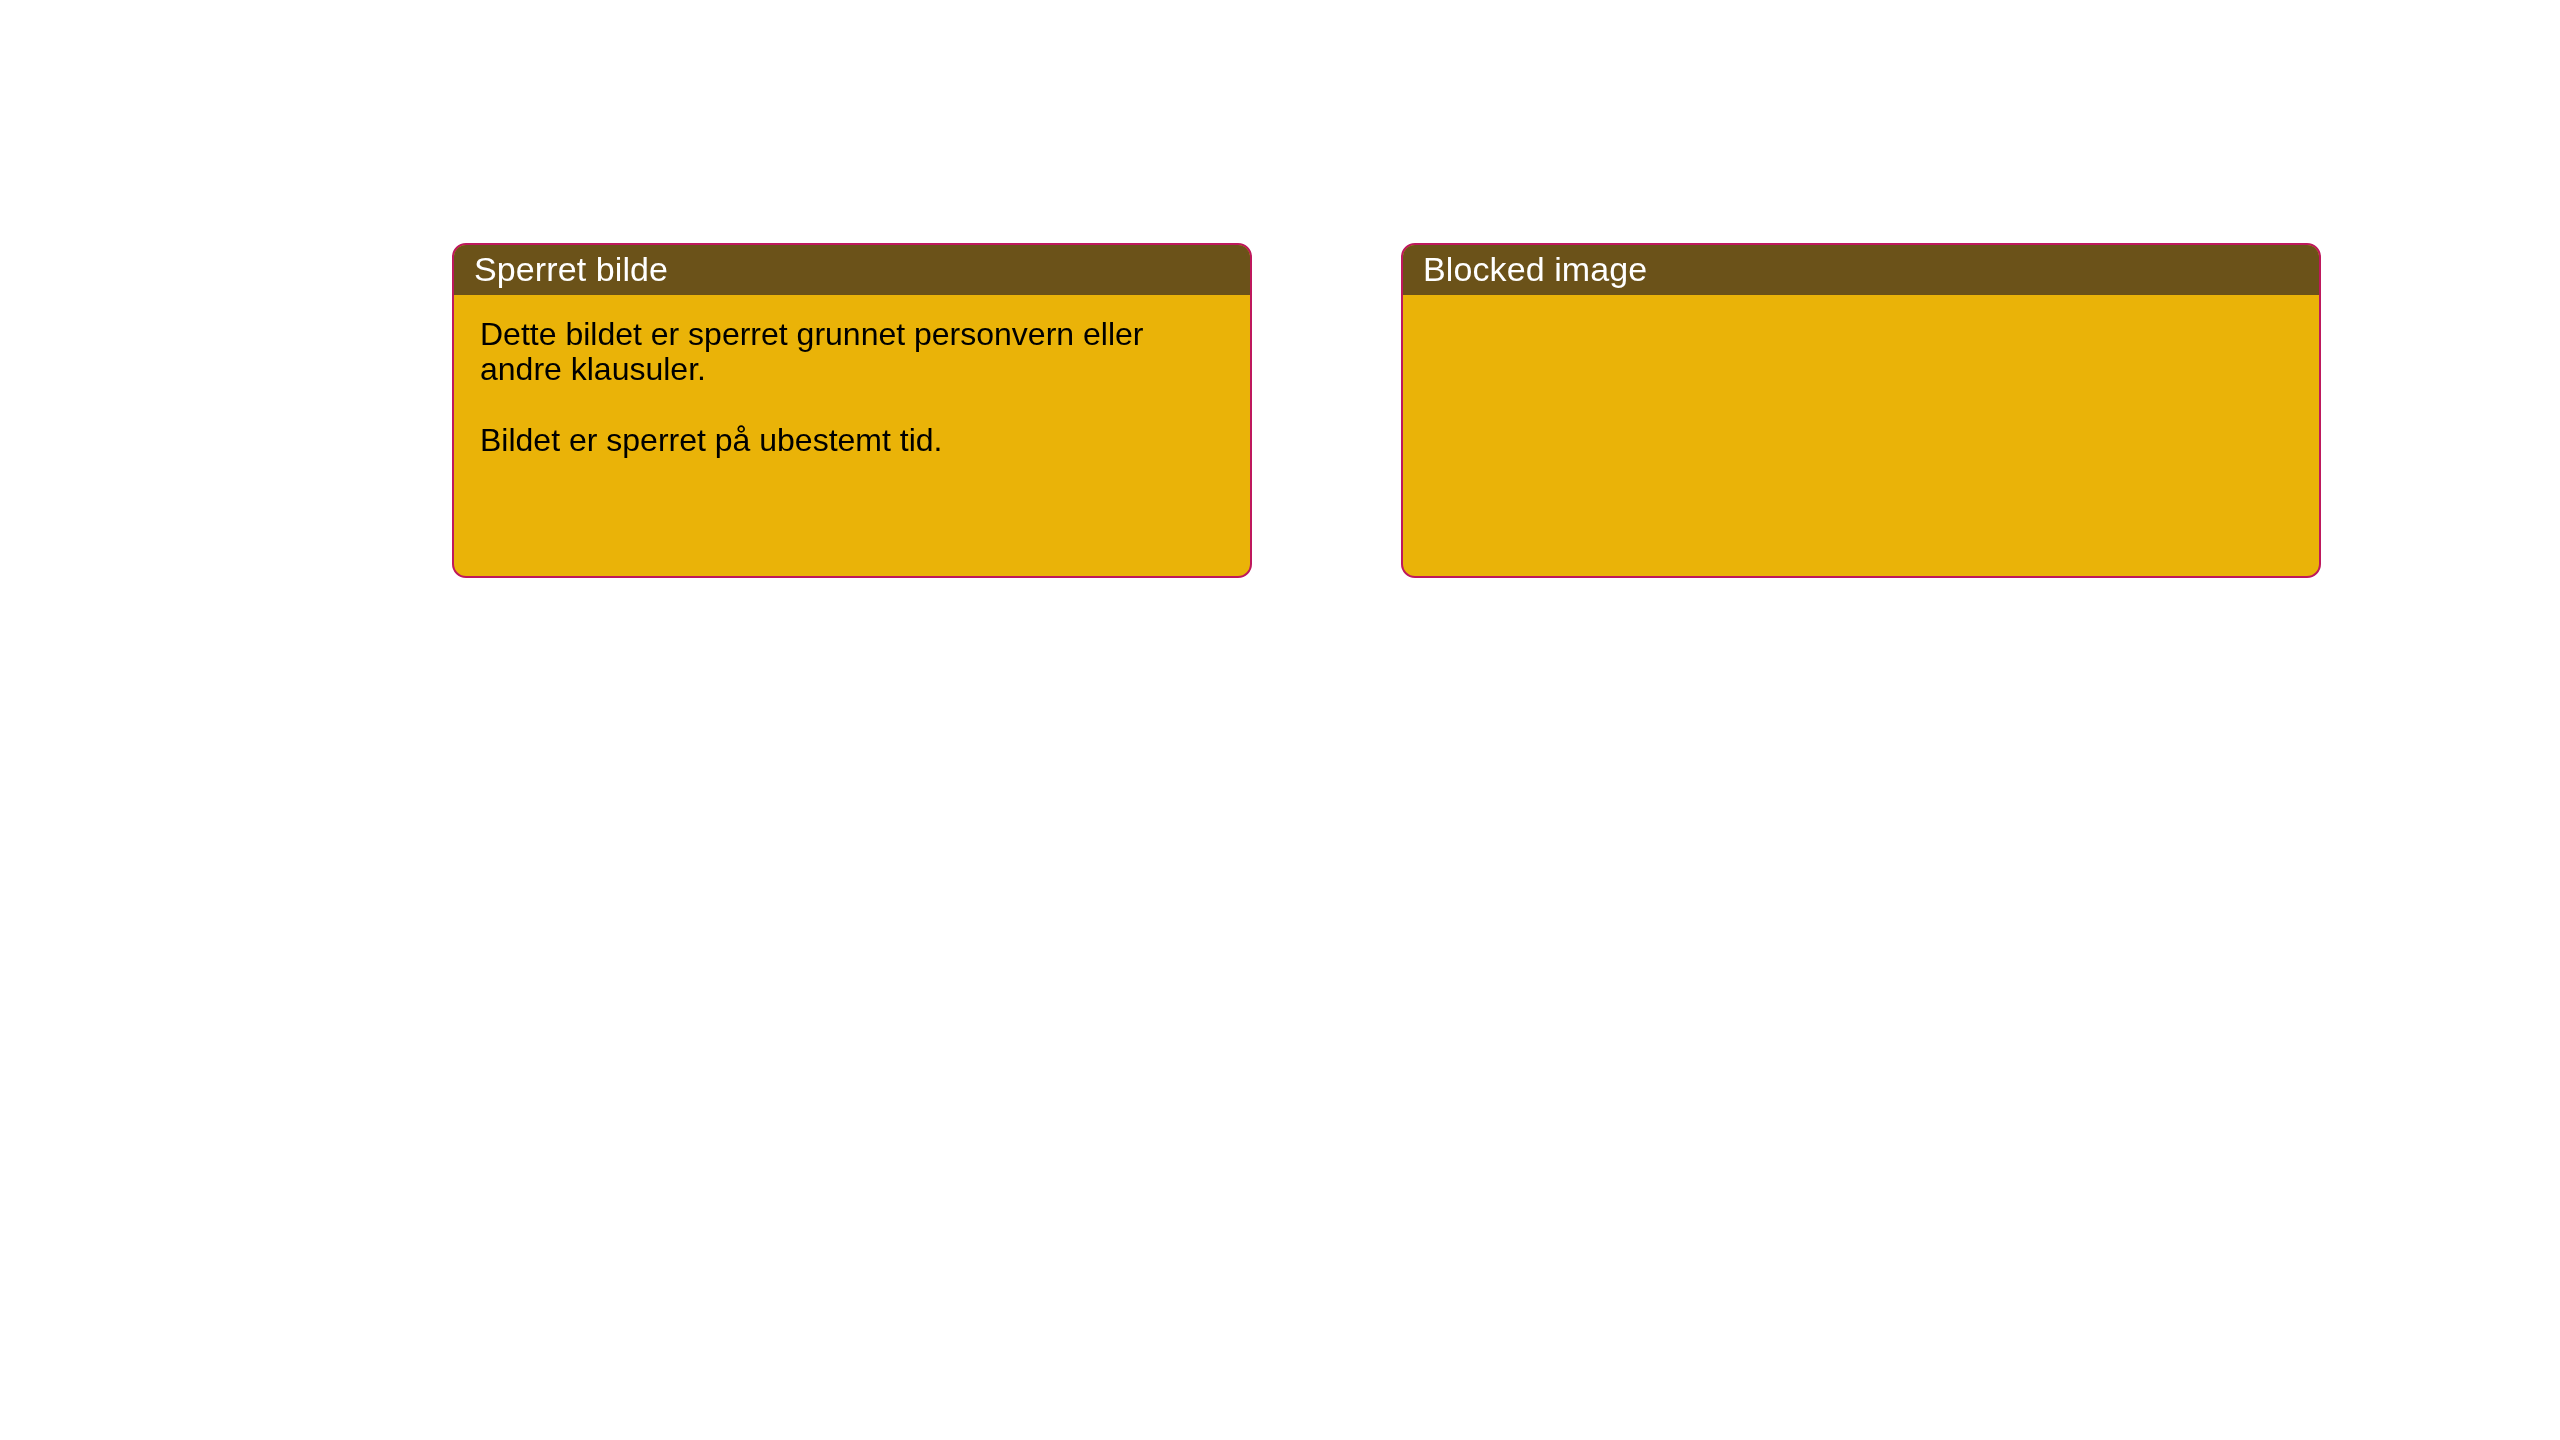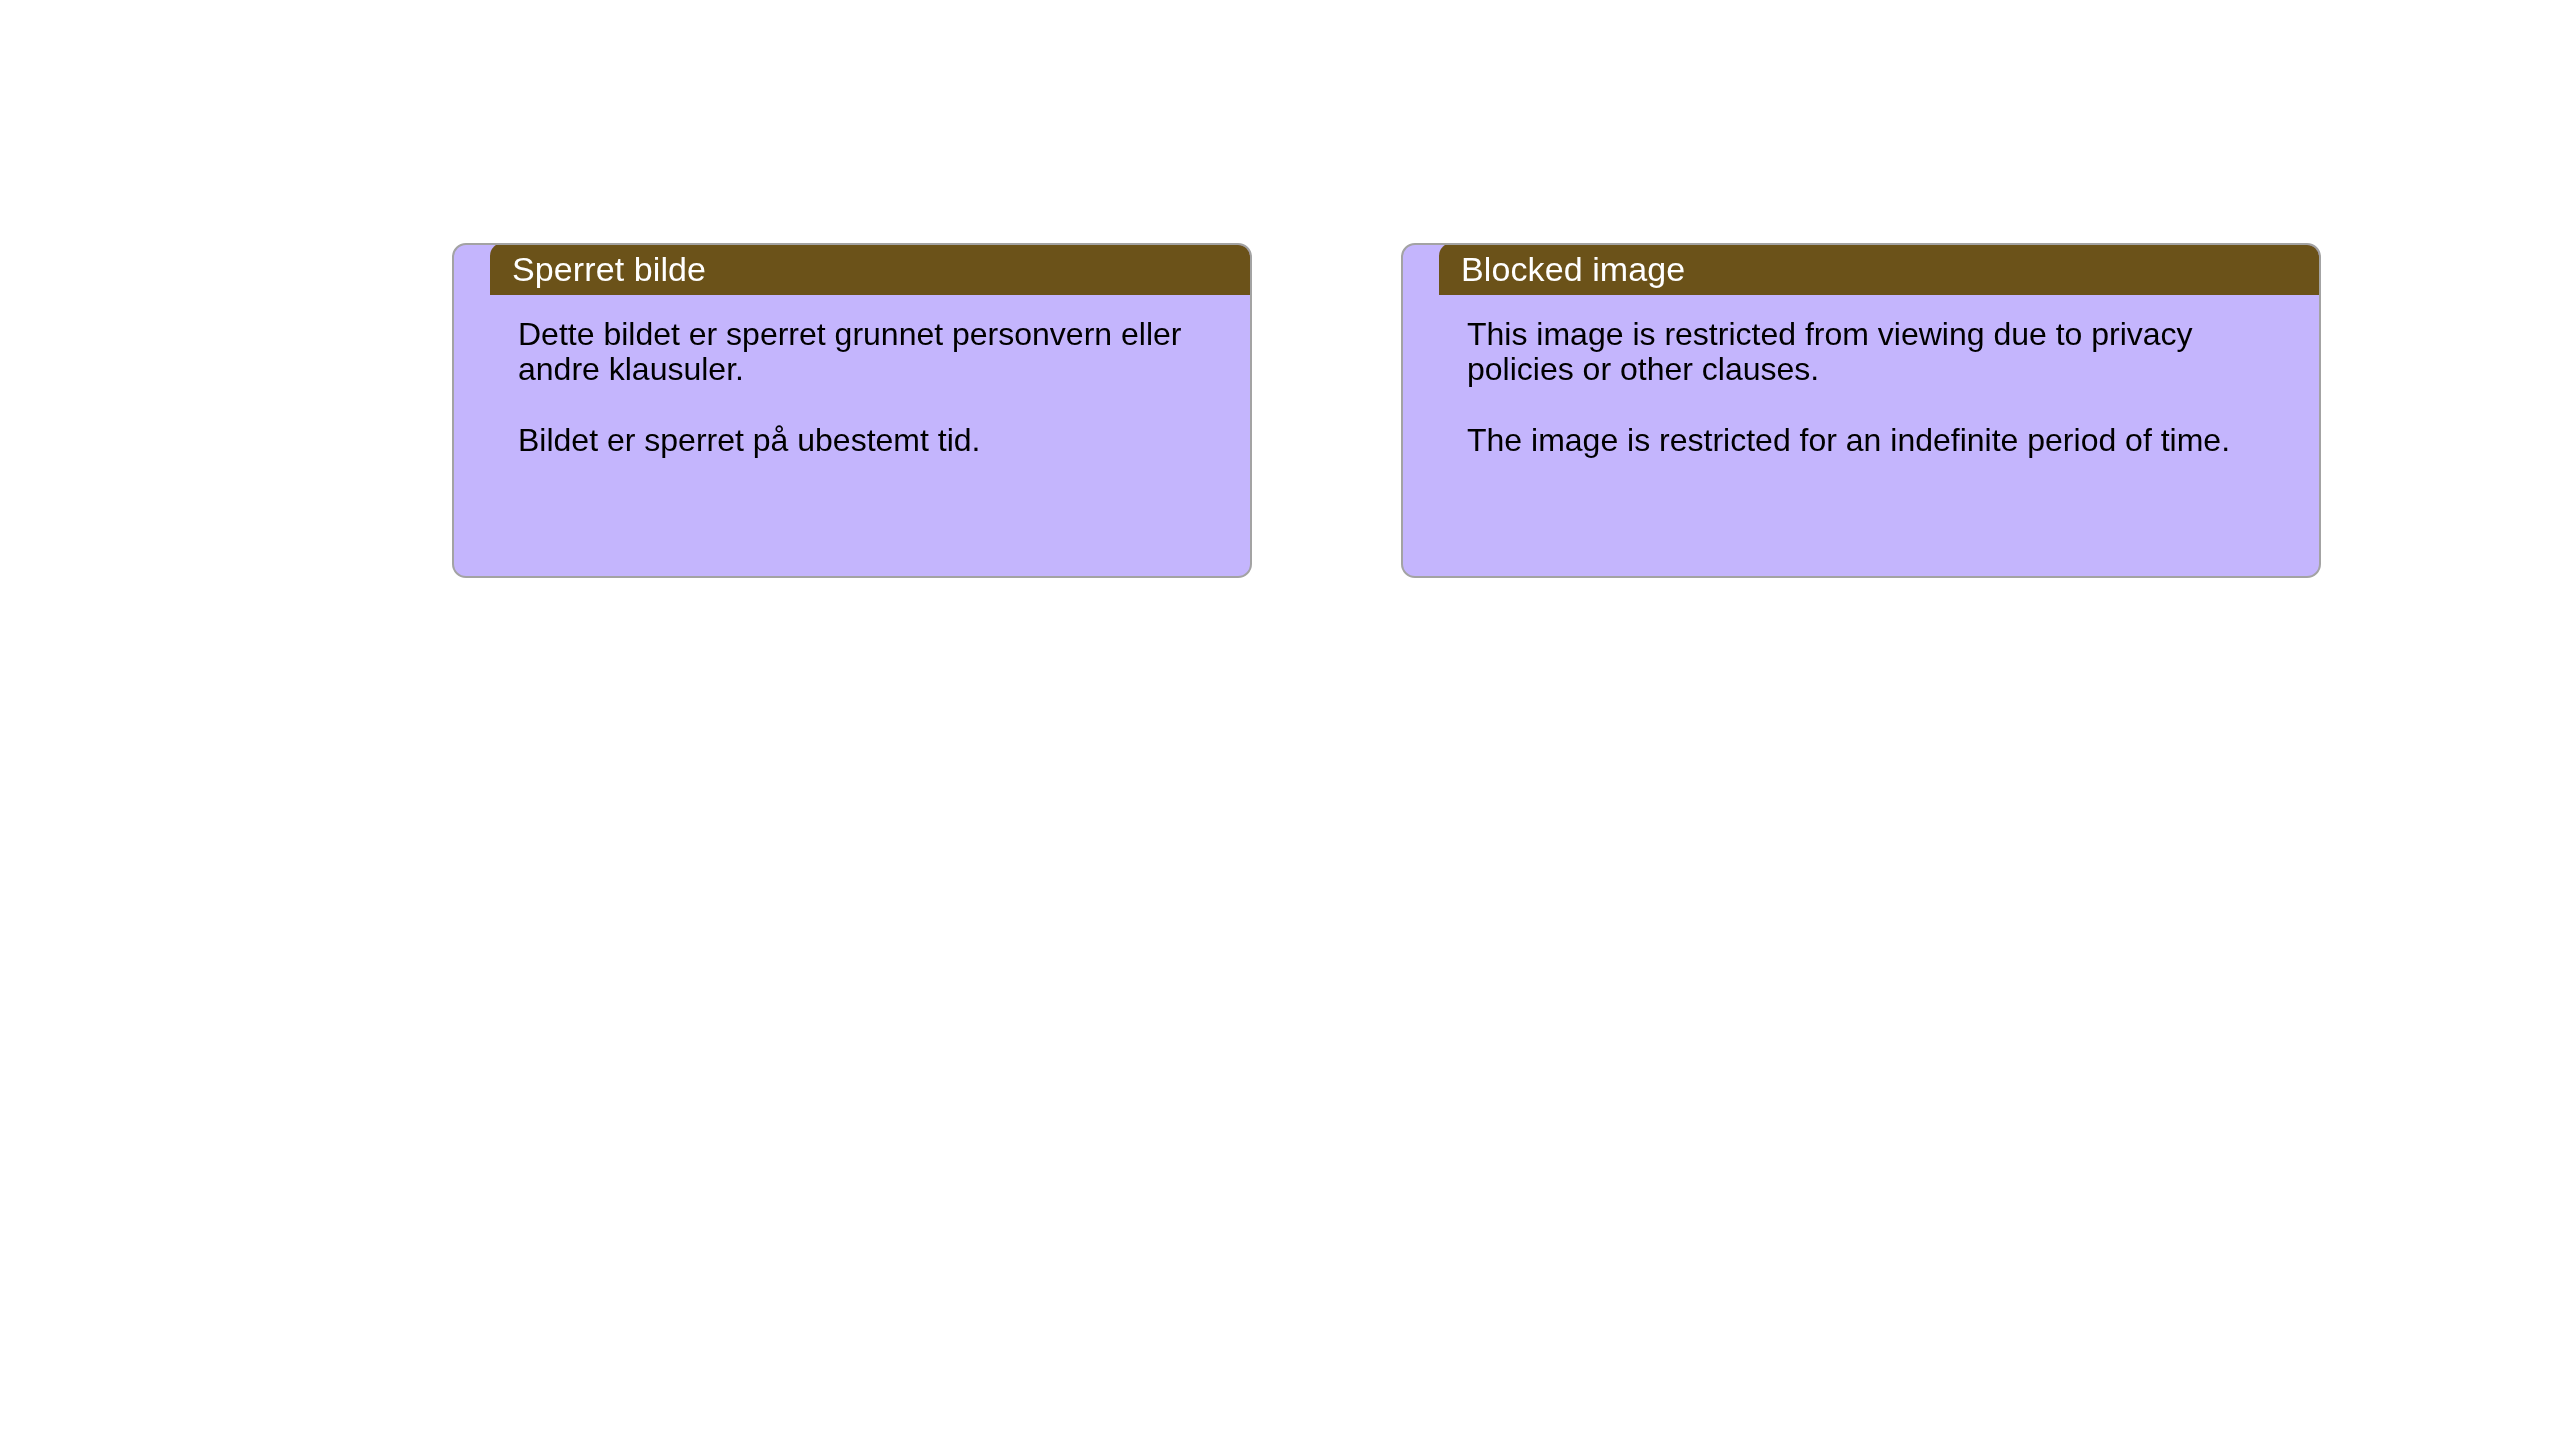--- a/index.html
+++ b/index.html
@@ -17,25 +17,24 @@
 
   #stage {
     position: relative;
     width: 2560px;
     height: 1440px;
   }
 
   .notice-card {
     position: absolute;
     box-sizing: border-box;
-    background: #c4b5fd;
-    border: 2px solid #a3a3a3;
+    background: #eab308;
+    border: 2px solid #be185d;
     border-radius: 14px;
     overflow: hidden;
-    padding-left: 38px;
   }
 
   .card-no {
     left: 452px;
     top: 243px;
     width: 800px;
     height: 335px;
   }
 
   .card-en {
@@ -98,19 +97,15 @@
     <div class="card-body">
       <p class="card-paragraph">Dette bildet er sperret grunnet personvern eller andre klausuler.</p>
       <p class="card-paragraph">Bildet er sperret på ubestemt tid.</p>
     </div>
   </div>
 
   <div class="notice-card card-en">
     <div class="card-header">
       <span class="card-header-title">Blocked image</span>
     </div>
-    <div class="card-body">
-      <p class="card-paragraph">This image is restricted from viewing due to privacy policies or other clauses.</p>
-      <p class="card-paragraph">The image is restricted for an indefinite period of time.</p>
-    </div>
   </div>
 
 </div>
 
 </body></html>

